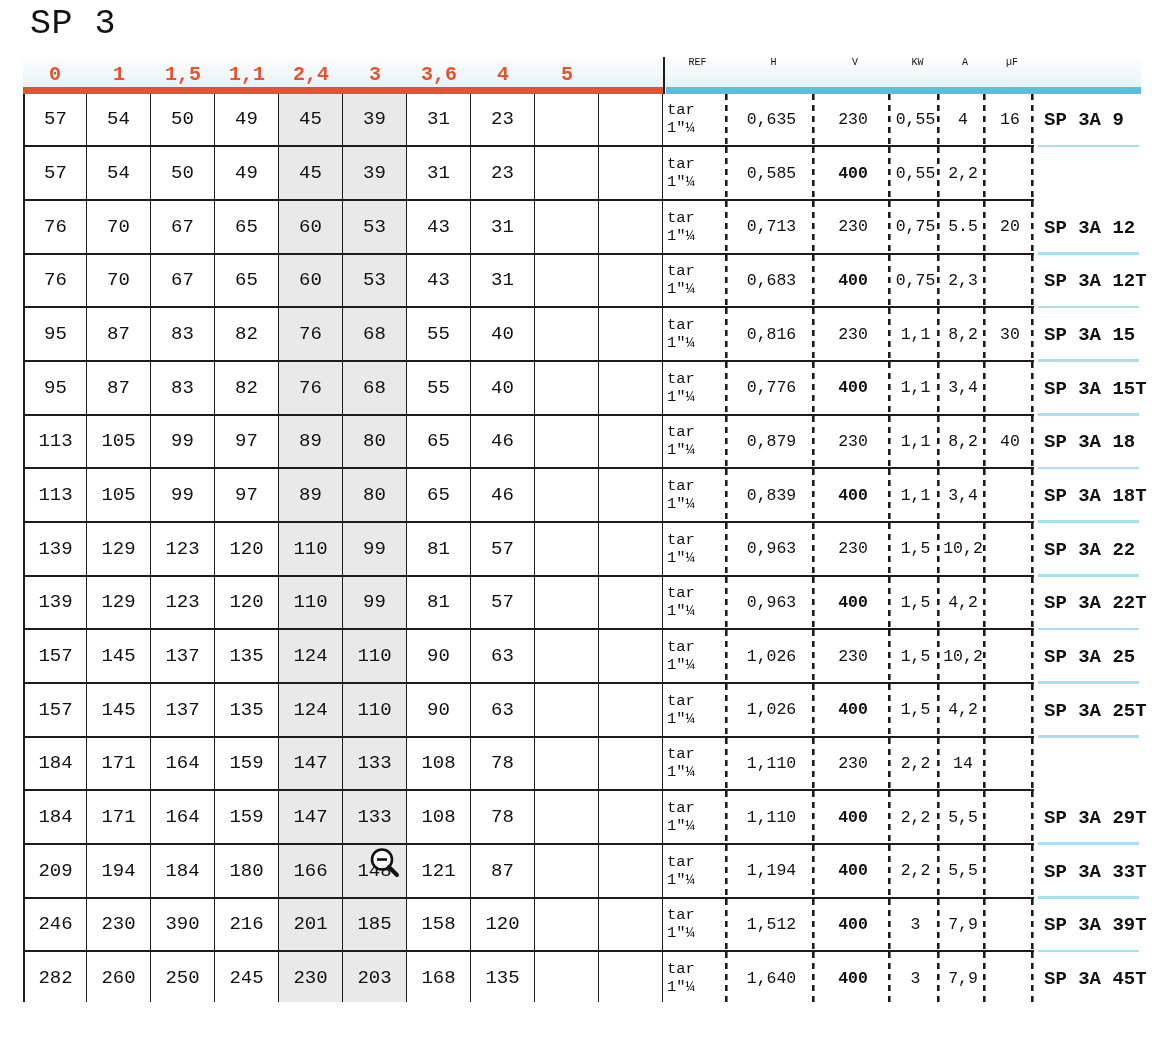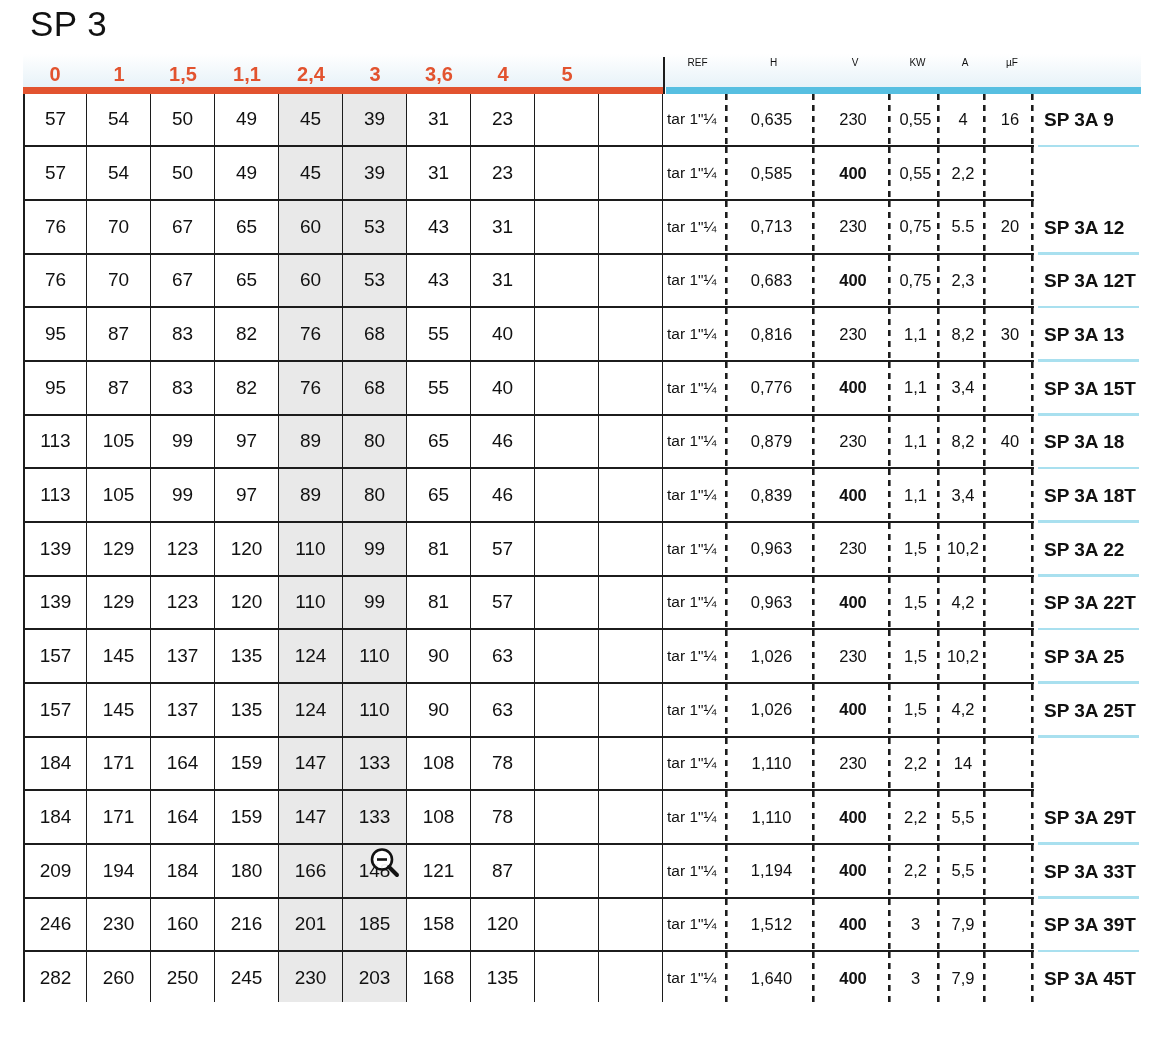--- a/index.html
+++ b/index.html
@@ -1,18 +1,18 @@
 <!DOCTYPE html>
 <html><head>
 <meta charset="utf-8">
 <style>
   html,body { margin:0; padding:0; background:#fff; }
   .page {
     position:relative; width:1175px; height:1002px; background:#fff;
-    font-family:Liberation Sans, sans-serif; color:#111; overflow:hidden;
+    font-family:Liberation Mono, monospace; color:#111; overflow:hidden;
     --bd:#1c1c1c; --orange:#e2532f; --blue:#57bfe1; --cyan:#a9e0ef; --shade:#e9e9e9;
     --cols: repeat(10,64px) 65px 87px 76px 49px 46px 48px 139px;
   }
   .title { position:absolute; left:30px; top:4px; font-size:35px; font-weight:500; letter-spacing:0.5px; }
   .hdr-tint { position:absolute; left:23px; top:54px; width:1118px; height:33px;
     background:linear-gradient(to bottom, rgba(255,255,255,0), #e7f2f8); }
   #flow-header { position:absolute; left:23px; top:54px; height:33px; display:grid;
     grid-template-columns:repeat(10,64px); align-items:end; }
   .fh-cell { text-align:center; color:var(--orange); font-weight:700; font-size:20px; padding-bottom:1px; }
   #right-header { position:absolute; left:665px; top:54px; height:33px; display:grid;
@@ -155,21 +155,21 @@
         <div class="cell left">55</div>
         <div class="cell left">40</div>
         <div class="cell left"></div>
         <div class="cell left"></div>
         <div class="cell mid ref-cell">tar 1"¼</div>
         <div class="cell mid h-cell">0,816</div>
         <div class="cell mid v-cell">230</div>
         <div class="cell mid kw-cell">1,1</div>
         <div class="cell mid a-cell">8,2</div>
         <div class="cell mid uf-cell">30</div>
-        <div class="cell model">SP 3A 13</div>
+        <div class="cell model">SP 3A 15</div>
       </div>
       <div class="row">
         <div class="cell left first">95</div>
         <div class="cell left">87</div>
         <div class="cell left">83</div>
         <div class="cell left">82</div>
         <div class="cell left shade">76</div>
         <div class="cell left shade">68</div>
         <div class="cell left">55</div>
         <div class="cell left">40</div>
@@ -349,21 +349,21 @@
         <div class="cell mid h-cell">1,194</div>
         <div class="cell mid v-cell bold">400</div>
         <div class="cell mid kw-cell">2,2</div>
         <div class="cell mid a-cell">5,5</div>
         <div class="cell mid uf-cell"></div>
         <div class="cell model">SP 3A 33T</div>
       </div>
       <div class="row">
         <div class="cell left first">246</div>
         <div class="cell left">230</div>
-        <div class="cell left">160</div>
+        <div class="cell left">390</div>
         <div class="cell left">216</div>
         <div class="cell left shade">201</div>
         <div class="cell left shade">185</div>
         <div class="cell left">158</div>
         <div class="cell left">120</div>
         <div class="cell left"></div>
         <div class="cell left"></div>
         <div class="cell mid ref-cell">tar 1"¼</div>
         <div class="cell mid h-cell">1,512</div>
         <div class="cell mid v-cell bold">400</div>

